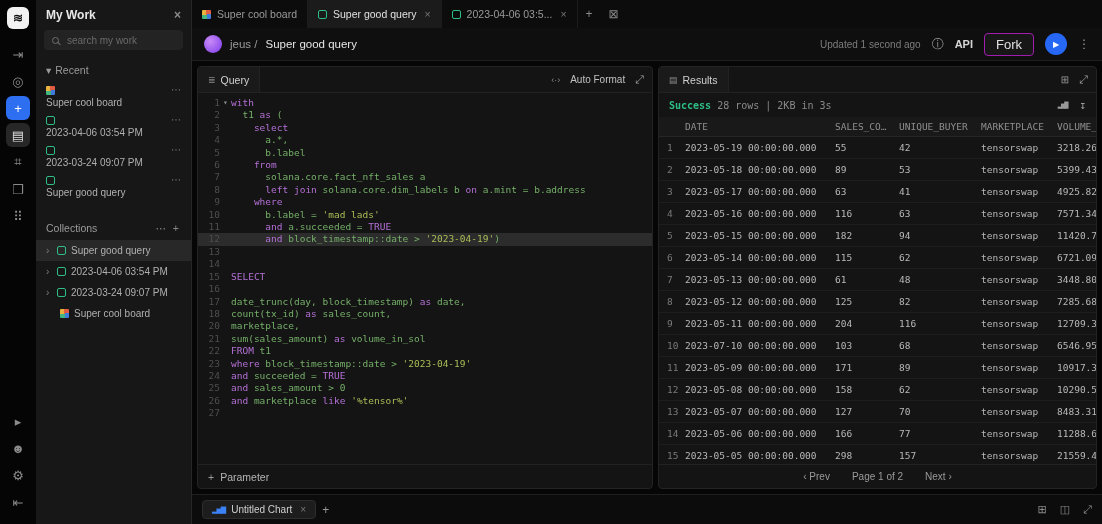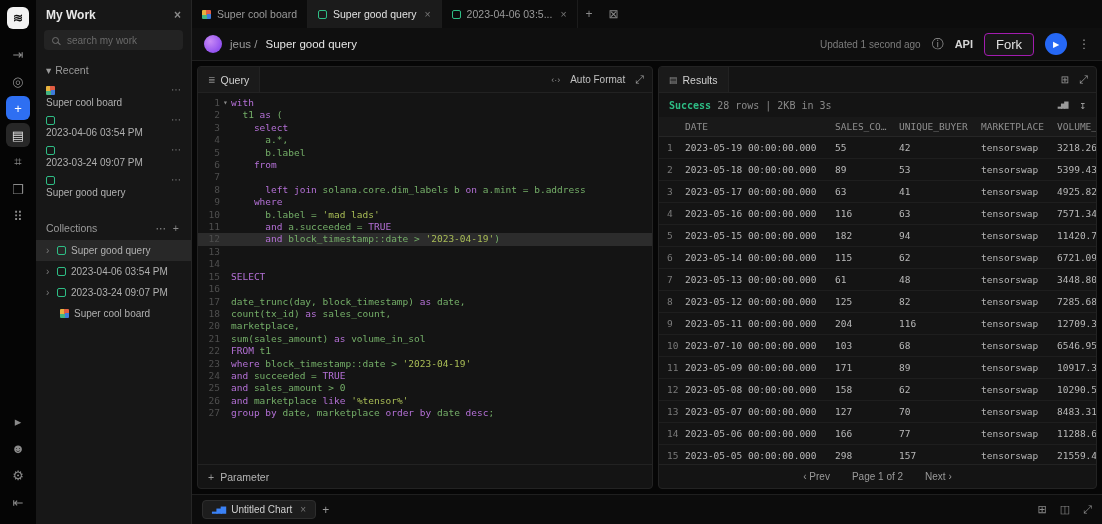--- a/index.html
+++ b/index.html
@@ -257,40 +257,40 @@
             <span class="expand-ic">⤢</span>
           </div>
         </div>
         <div class="code" id="code">
             <div class="code-line"><span class="ln">1</span><span class="fold">▾</span><span class="code-text"><span class="kw">with</span></span></div>
             <div class="code-line"><span class="ln">2</span><span class="fold"> </span><span class="code-text">  t1 <span class="kw">as</span> (</span></div>
             <div class="code-line"><span class="ln">3</span><span class="fold"> </span><span class="code-text">    <span class="kw">select</span></span></div>
             <div class="code-line"><span class="ln">4</span><span class="fold"> </span><span class="code-text">      a.*,</span></div>
             <div class="code-line"><span class="ln">5</span><span class="fold"> </span><span class="code-text">      b.label</span></div>
             <div class="code-line"><span class="ln">6</span><span class="fold"> </span><span class="code-text">    <span class="kw">from</span></span></div>
-            <div class="code-line"><span class="ln">7</span><span class="fold"> </span></div>
+            <div class="code-line"><span class="ln">7</span><span class="fold"> </span><span class="code-text">      solana.core.fact_nft_sales a</span></div>
             <div class="code-line"><span class="ln">8</span><span class="fold"> </span><span class="code-text">      <span class="kw">left</span> <span class="kw">join</span> solana.core.dim_labels b <span class="kw">on</span> a.mint = b.address</span></div>
             <div class="code-line"><span class="ln">9</span><span class="fold"> </span><span class="code-text">    <span class="kw">where</span></span></div>
             <div class="code-line"><span class="ln">10</span><span class="fold"> </span><span class="code-text">      b.label = <span class="str">'mad lads'</span></span></div>
             <div class="code-line"><span class="ln">11</span><span class="fold"> </span><span class="code-text">      <span class="kw">and</span> a.succeeded = <span class="kw">TRUE</span></span></div>
             <div class="code-line hl"><span class="ln">12</span><span class="fold"> </span><span class="code-text">      <span class="kw">and</span> block_timestamp::date &gt; <span class="str">'2023-04-19'</span>)</span></div>
             <div class="code-line"><span class="ln">13</span><span class="fold"> </span><span class="code-text"></span></div>
             <div class="code-line"><span class="ln">14</span><span class="fold"> </span><span class="code-text"></span></div>
             <div class="code-line"><span class="ln">15</span><span class="fold"> </span><span class="code-text"><span class="kw">SELECT</span></span></div>
             <div class="code-line"><span class="ln">16</span><span class="fold"> </span><span class="code-text"></span></div>
             <div class="code-line"><span class="ln">17</span><span class="fold"> </span><span class="code-text">date_trunc(day, block_timestamp) <span class="kw">as</span> date,</span></div>
             <div class="code-line"><span class="ln">18</span><span class="fold"> </span><span class="code-text">count(tx_id) <span class="kw">as</span> sales_count,</span></div>
             <div class="code-line"><span class="ln">20</span><span class="fold"> </span><span class="code-text">marketplace,</span></div>
             <div class="code-line"><span class="ln">21</span><span class="fold"> </span><span class="code-text">sum(sales_amount) <span class="kw">as</span> volume_in_sol</span></div>
             <div class="code-line"><span class="ln">22</span><span class="fold"> </span><span class="code-text"><span class="kw">FROM</span> t1</span></div>
             <div class="code-line"><span class="ln">23</span><span class="fold"> </span><span class="code-text"><span class="kw">where</span> block_timestamp::date &gt; <span class="str">'2023-04-19'</span></span></div>
             <div class="code-line"><span class="ln">24</span><span class="fold"> </span><span class="code-text"><span class="kw">and</span> succeeded = <span class="kw">TRUE</span></span></div>
             <div class="code-line"><span class="ln">25</span><span class="fold"> </span><span class="code-text"><span class="kw">and</span> sales_amount &gt; 0</span></div>
             <div class="code-line"><span class="ln">26</span><span class="fold"> </span><span class="code-text"><span class="kw">and</span> marketplace <span class="kw">like</span> <span class="str">'%tensor%'</span></span></div>
-            <div class="code-line"><span class="ln">27</span><span class="fold"> </span><span class="code-text"><span class="kw">group</span> <span class="kw">by</span> date, marketplace <span class="kw">order</span> <span class="kw">by</span> date <span class="kw">desc</span>;</span></div>
+            <div class="code-line"><span class="ln">27</span><span class="fold"> </span></div>
           </div>
         <div class="param-bar">
           <span class="param-plus">+</span>
           <span>Parameter</span>
         </div>
       </section>
 
       <section class="panel results-panel">
         <div class="panel-head">
           <div class="panel-tab">

